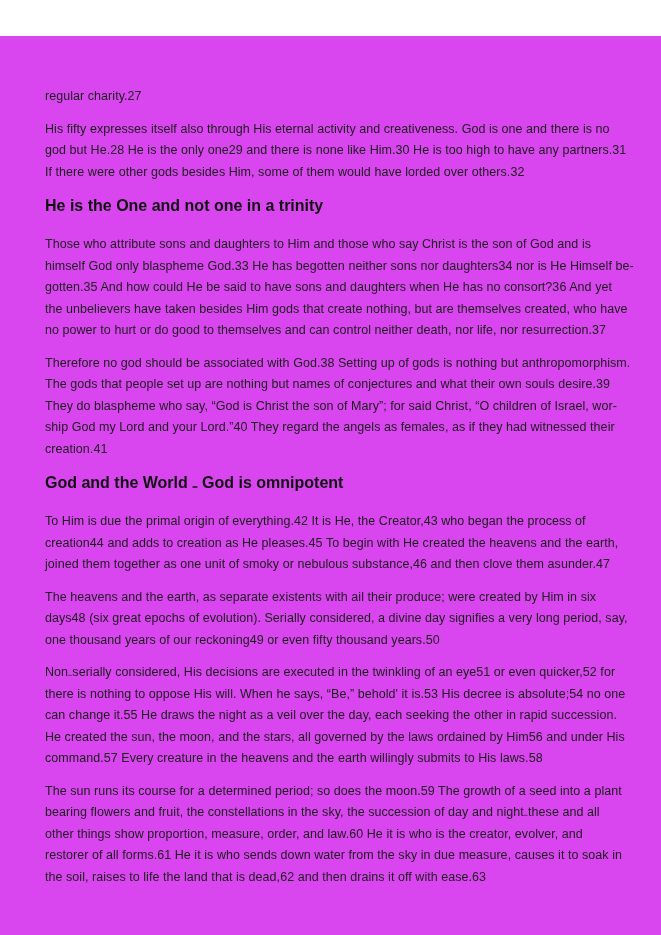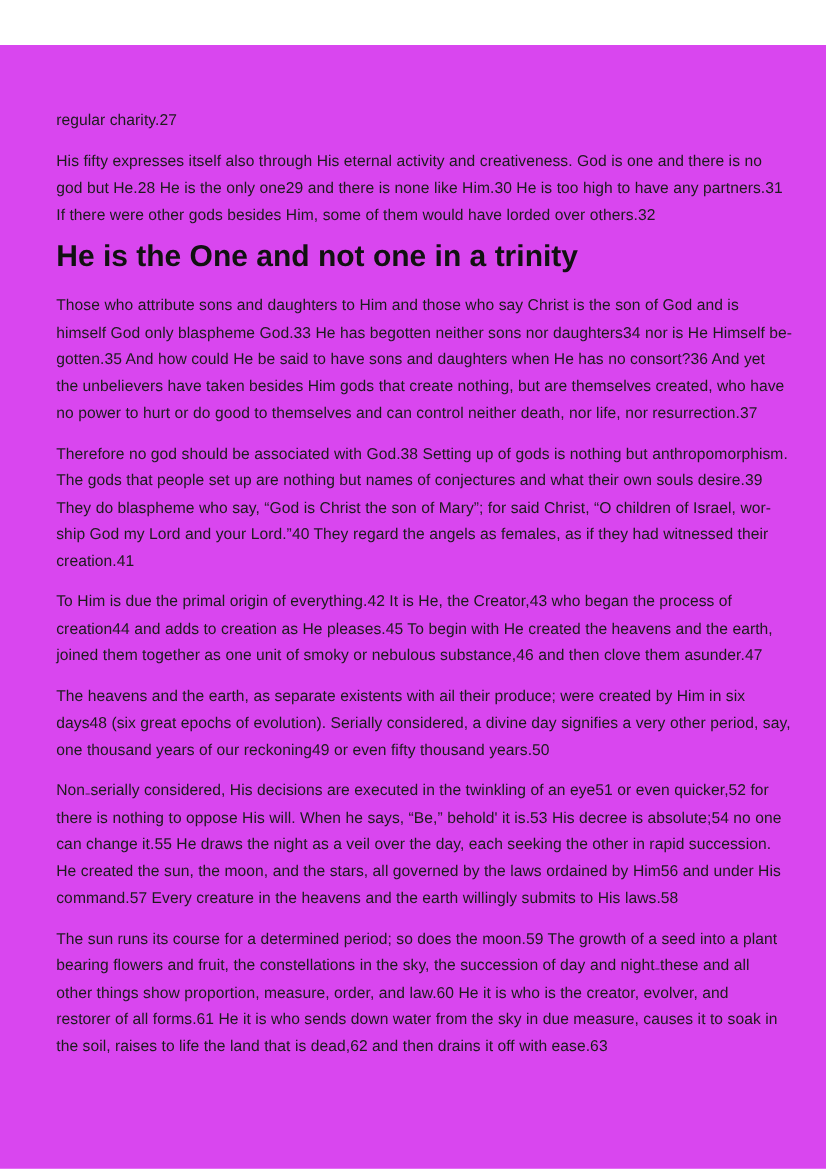--- a/index.html
+++ b/index.html
@@ -27,21 +27,21 @@
     font-size: 12.5px;
     line-height: 21.5px;
     font-weight: 400;
     color: #1c1c1c;
     white-space: pre;          
     letter-spacing: 0.05px;
   }
   .heading {
     margin: 3px 0 16px 0;
     font-family: "Liberation Sans", sans-serif;
-    font-size: 24px;
+    font-size: 16px;
     line-height: 24px;
     font-weight: 700;
     color: #111111;
     white-space: pre;
   }
 </style>
 </head>
 <body>
 
 <main class="page">
@@ -59,27 +59,28 @@
 gotten.35 And how could He be said to have sons and daughters when He has no consort?36 And yet
 the unbelievers have taken besides Him gods that create nothing, but are themselves created, who have
 no power to hurt or do good to themselves and can control neither death, nor life, nor resurrection.37</p>
 
   <p class="para">Therefore no god should be associated with God.38 Setting up of gods is nothing but anthropomorphism.
 The gods that people set up are nothing but names of conjectures and what their own souls desire.39
 They do blaspheme who say, “God is Christ the son of Mary”; for said Christ, “O children of Israel, wor-
 ship God my Lord and your Lord.”40 They regard the angels as females, as if they had witnessed their
 creation.41</p>
 
+  <h2 class="heading">God and the World ₋ God is omnipotent</h2>
 
   <p class="para">To Him is due the primal origin of everything.42 It is He, the Creator,43 who began the process of
 creation44 and adds to creation as He pleases.45 To begin with He created the heavens and the earth,
 joined them together as one unit of smoky or nebulous substance,46 and then clove them asunder.47</p>
 
   <p class="para">The heavens and the earth, as separate existents with ail their produce; were created by Him in six
-days48 (six great epochs of evolution). Serially considered, a divine day signifies a very other period, say,
+days48 (six great epochs of evolution). Serially considered, a divine day signifies a very long period, say,
 one thousand years of our reckoning49 or even fifty thousand years.50</p>
 
   <p class="para">Non₋serially considered, His decisions are executed in the twinkling of an eye51 or even quicker,52 for
 there is nothing to oppose His will. When he says, “Be,” behold' it is.53 His decree is absolute;54 no one
 can change it.55 He draws the night as a veil over the day, each seeking the other in rapid succession.
 He created the sun, the moon, and the stars, all governed by the laws ordained by Him56 and under His
 command.57 Every creature in the heavens and the earth willingly submits to His laws.58</p>
 
   <p class="para">The sun runs its course for a determined period; so does the moon.59 The growth of a seed into a plant
 bearing flowers and fruit, the constellations in the sky, the succession of day and night₋these and all

